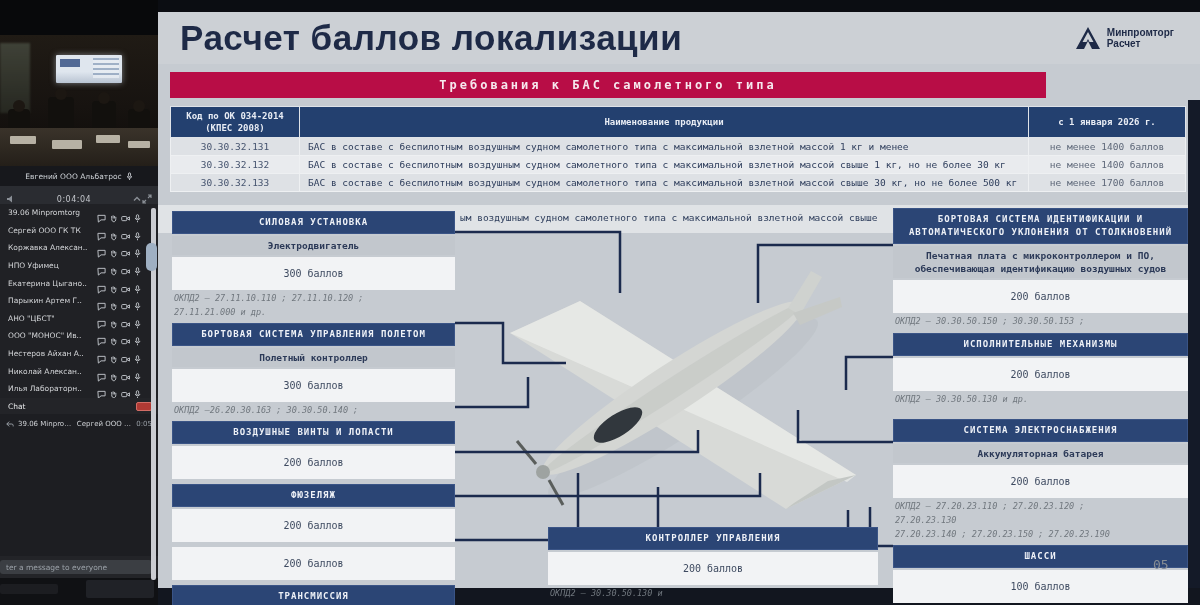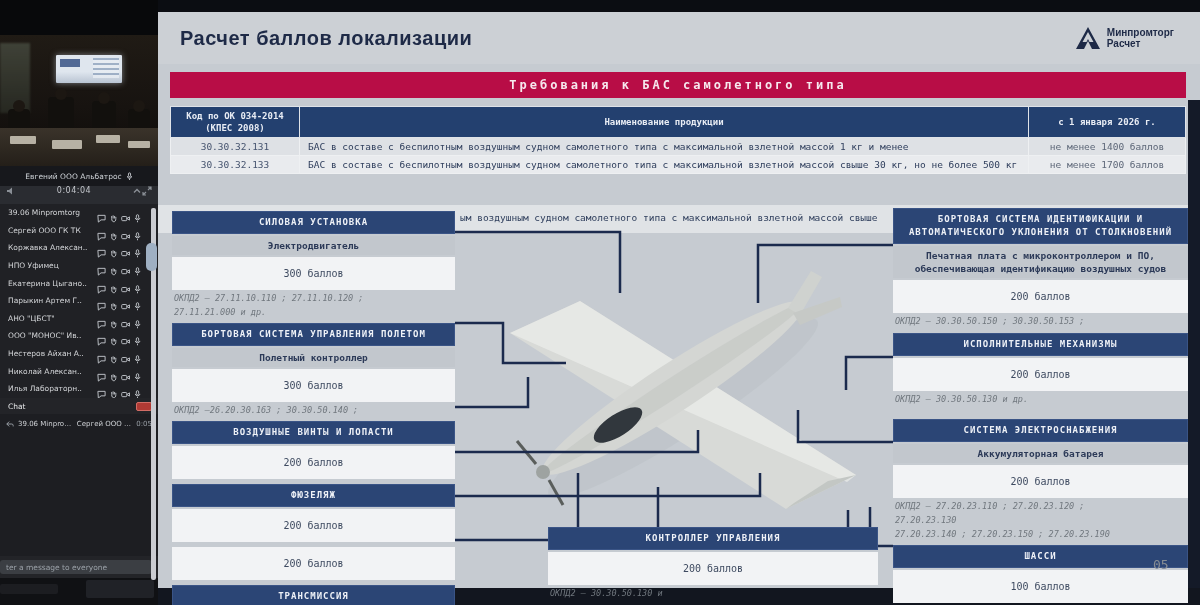--- a/index.html
+++ b/index.html
@@ -21,21 +21,21 @@
   .v-table{position:absolute;left:0;bottom:0;width:158px;height:38px;
            background:linear-gradient(180deg,#3a332a,#241f19);}
   .v-paper{position:absolute;background:#cfc9bb;opacity:.85;border-radius:1px;}
   .person{position:absolute;background:#12100d;border-radius:4px 4px 0 0;}
   .person:before{content:"";position:absolute;left:50%;top:-9px;transform:translateX(-50%);
                  width:12px;height:12px;border-radius:50%;background:#1c1712;}
   .speaker-bar{position:absolute;left:0;top:166px;width:158px;height:20px;background:#17181c;
                display:flex;align-items:center;justify-content:center;gap:4px;
                color:#cfd3d8;font-size:7.5px;}
   .player-bar{position:absolute;left:0;top:186px;width:158px;height:18px;background:#2a2c31;
-              display:flex;align-items:flex-start;color:#c3c6cb;font-size:8px;padding:0 6px;box-sizing:border-box;}
+              display:flex;align-items:flex-end;color:#c3c6cb;font-size:8px;padding:0 6px;box-sizing:border-box;}
   .player-time{flex:1;text-align:center;letter-spacing:.5px;}
   .pb-ic{width:10px;height:10px;display:inline-block;}
   .participants{position:absolute;left:0;top:204px;width:158px;height:194px;background:#202125;overflow:hidden;}
   .p-row{display:flex;align-items:center;height:17.6px;padding:0 10px 0 8px;box-sizing:border-box;}
   .p-name{flex:1;color:#d4d6d9;font-size:7.5px;white-space:nowrap;overflow:hidden;text-overflow:ellipsis;}
   .p-icons{display:flex;gap:3px;margin-right:6px;}
   .p-icons span{width:9px;height:9px;display:inline-block;}
   .p-icons svg{width:9px;height:9px;stroke:#b9bdc2;fill:none;stroke-width:1.1;}
   .chat-header{position:absolute;left:0;top:398px;width:158px;height:16px;background:#232428;
                display:flex;align-items:center;padding:0 6px 0 8px;box-sizing:border-box;}
@@ -56,25 +56,25 @@
   .sb-block2{position:absolute;left:86px;top:2px;width:68px;height:18px;background:#202227;border-radius:2px;}
   .side-scroll{position:absolute;left:151px;top:208px;width:5px;height:372px;background:#caccd1;border-radius:2px;}
   .side-handle{position:absolute;left:146px;top:243px;width:11px;height:28px;border-radius:5px;background:#9fb0c3;}
 
   
   .slide{position:absolute;left:158px;top:0;width:1042px;height:605px;background:#c6cbd1;}
   .slide-topbar{position:absolute;left:0;top:0;width:1042px;height:12px;background:#0b0d12;}
   .slide-header{position:absolute;left:0;top:12px;width:1042px;height:52px;background:#ccd0d5;
                 display:flex;align-items:center;}
   .slide-title{margin-left:22px;font-family:"Liberation Sans",sans-serif;font-weight:700;
-               font-size:20px;color:#1e2a47;letter-spacing:.5px;}
+               font-size:35px;color:#1e2a47;letter-spacing:.5px;}
   .logo{margin-left:auto;margin-right:26px;display:flex;align-items:center;gap:6px;}
   .logo-text{font-family:"Liberation Sans",sans-serif;font-weight:700;font-size:10px;
              color:#1e2a47;line-height:11px;}
-  .banner{position:absolute;left:12px;top:72px;width:1016px;height:26px;background:#b80d46;
+  .banner{position:absolute;left:12px;top:72px;width:876px;height:26px;background:#b80d46;
           display:flex;align-items:center;justify-content:center;
           font-family:"DejaVu Sans Mono",monospace;font-weight:700;font-size:12px;color:#f6e9ee;
           letter-spacing:3px;}
   .ptable{position:absolute;left:12px;top:106px;width:1016px;border-collapse:collapse;
           font-family:"DejaVu Sans Mono",monospace;}
   .ptable th{background:#23406f;color:#e8ecf4;font-size:9px;font-weight:700;
              border:1px solid #dfe3e8;padding:3px 4px;white-space:pre-line;line-height:12px;}
   .ptable td{border:1px solid #eef0f2;padding:2px 8px;font-size:9.5px;line-height:13px;}
   .ptable tr:nth-child(odd) td{background:#dee1e5;}
   .ptable tr:nth-child(even) td{background:#e9ebee;}
@@ -425,20 +425,25 @@
           <th class="col-points">с 1 января 2026 г.</th>
         </tr>
       </thead>
       <tbody>
           <tr>
             <td class="col-code">30.30.32.131</td>
             <td class="col-name">БАС в составе с беспилотным воздушным судном самолетного типа с максимальной взлетной массой 1 кг и менее</td>
             <td class="col-points">не менее 1400 баллов</td>
           </tr>
           <tr>
+            <td class="col-code">30.30.32.132</td>
+            <td class="col-name">БАС в составе с беспилотным воздушным судном самолетного типа с максимальной взлетной массой свыше 1 кг, но не более 30 кг</td>
+            <td class="col-points">не менее 1400 баллов</td>
+          </tr>
+          <tr>
             <td class="col-code">30.30.32.133</td>
             <td class="col-name">БАС в составе с беспилотным воздушным судном самолетного типа с максимальной взлетной массой свыше 30 кг, но не более 500 кг</td>
             <td class="col-points">не менее 1700 баллов</td>
           </tr>
         </tbody>
     </table>
 
     <section class="diagram">
       <div class="hidden-row">
         <span>ым воздушным судном самолетного типа с максимальной взлетной массой свыше</span>

